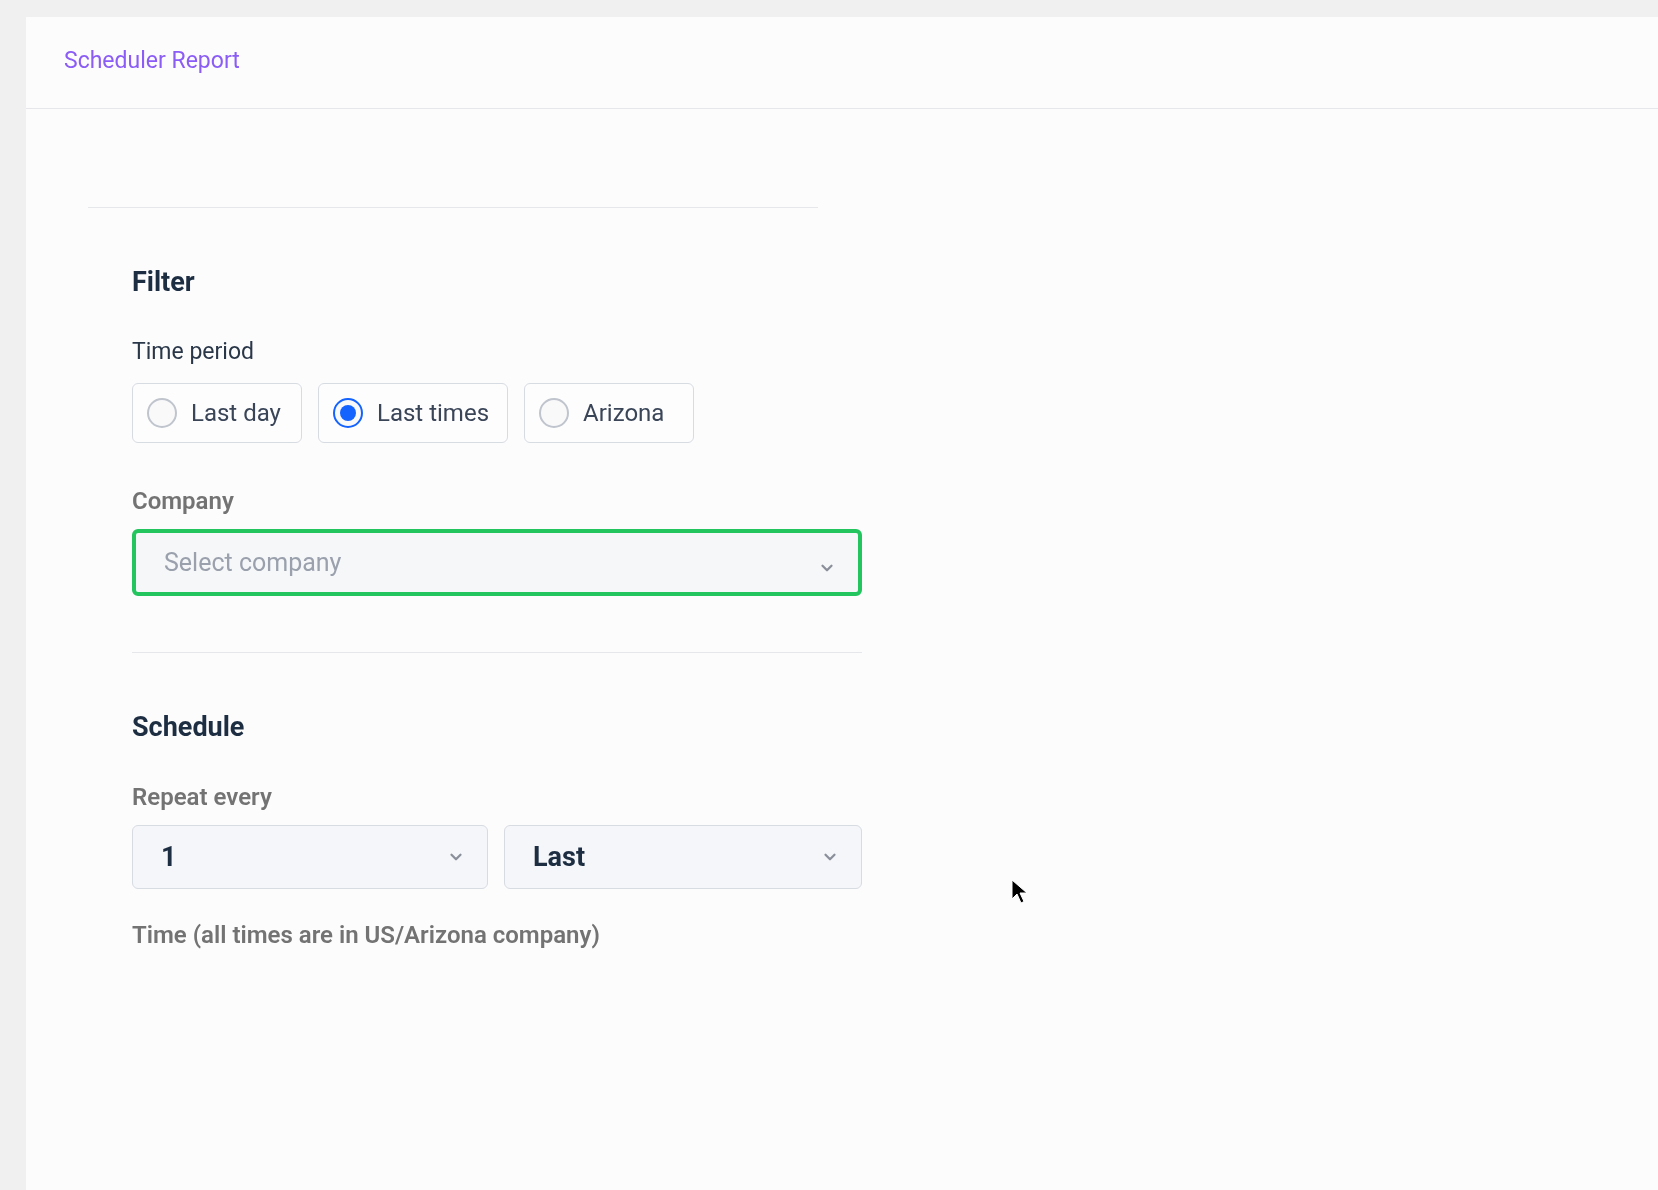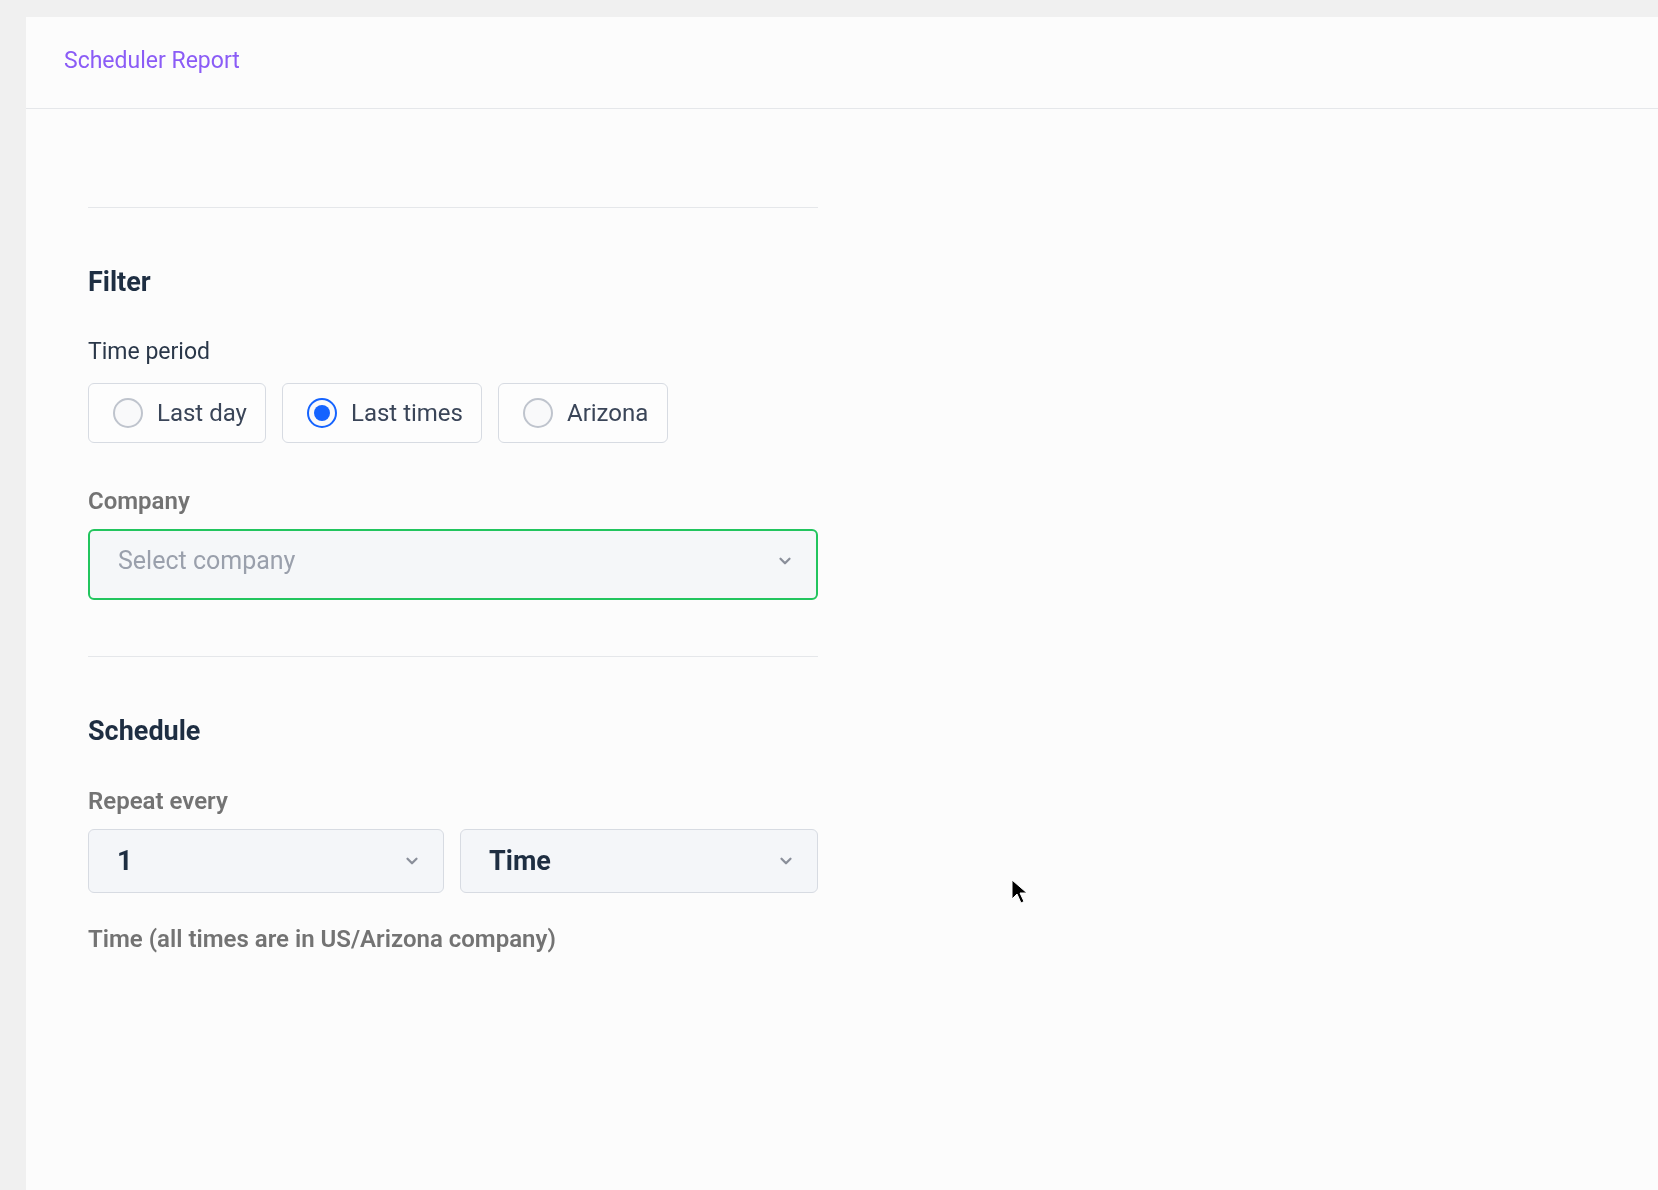--- a/index.html
+++ b/index.html
@@ -35,20 +35,21 @@
       padding: 0 62px;
     }
     .hr-top {
       margin-top: 98px;
       border: none;
       border-top: 1px solid #e5e7ea;
       width: 730px;
     }
     .section {
       margin-top: 58px;
+      margin-left: 44px;
     }
     .section-title {
       font-size: 27px;
       font-weight: 700;
       color: #1e2e42;
       margin-bottom: 40px;
     }
     .label-primary {
       font-size: 23px;
       font-weight: 400;
@@ -65,21 +66,21 @@
       display: flex;
       gap: 16px;
       margin-bottom: 44px;
     }
     .radio-option {
       display: flex;
       align-items: center;
       gap: 14px;
       border: 1px solid #d7dbe2;
       border-radius: 6px;
-      padding: 14px 18px 14px 24px;
+      padding: 14px 18px 14px 14px;
       background: #fdfdfd;
       cursor: pointer;
       min-width: 170px;
     }
     .radio-circle {
       width: 30px;
       height: 30px;
       border-radius: 50%;
       border: 2.5px solid #bfc4cd;
       background: #f9f9fa;
@@ -99,26 +100,26 @@
       height: 16px;
       border-radius: 50%;
       background: #1463ff;
     }
     .radio-label {
       font-size: 24px;
       color: #3a4558;
     }
     .select-control {
       display: flex;
-      align-items: center;
+      align-items: flex-end;
       justify-content: space-between;
-      border: 2px solid #22c55e;
+      border: 4px solid #22c55e;
       border-radius: 6px;
       background: #f4f6f9;
-      padding: 15px 22px 23px 28px;
+      padding: 15px 22px 15px 28px;
       cursor: pointer;
       width: 730px;
     }
     .select-control.no-bg {
       background: #f5f7f9;
     }
     .select-placeholder {
       font-size: 25px;
       color: #9aa0ac;
     }
@@ -222,21 +223,21 @@
       <div class="schedule-row">
         <div class="schedule-select small">
           <span class="select-value">1</span>
           <span class="chevron-icon">
             <svg viewBox="0 0 24 24" fill="none" stroke="#8a8f9a" stroke-width="3" stroke-linecap="round" stroke-linejoin="round">
                 <polyline points="6 9 12 15 18 9"></polyline>
               </svg>
           </span>
         </div>
         <div class="schedule-select large">
-          <span class="select-value">Time</span>
+          <span class="select-value">Last</span>
           <span class="chevron-icon">
             <svg viewBox="0 0 24 24" fill="none" stroke="#8a8f9a" stroke-width="3" stroke-linecap="round" stroke-linejoin="round">
                 <polyline points="6 9 12 15 18 9"></polyline>
               </svg>
           </span>
         </div>
       </div>
 
       <div class="label-secondary" style="margin-top:32px;">Time (all times are in US/Arizona company)</div>
     </div>

